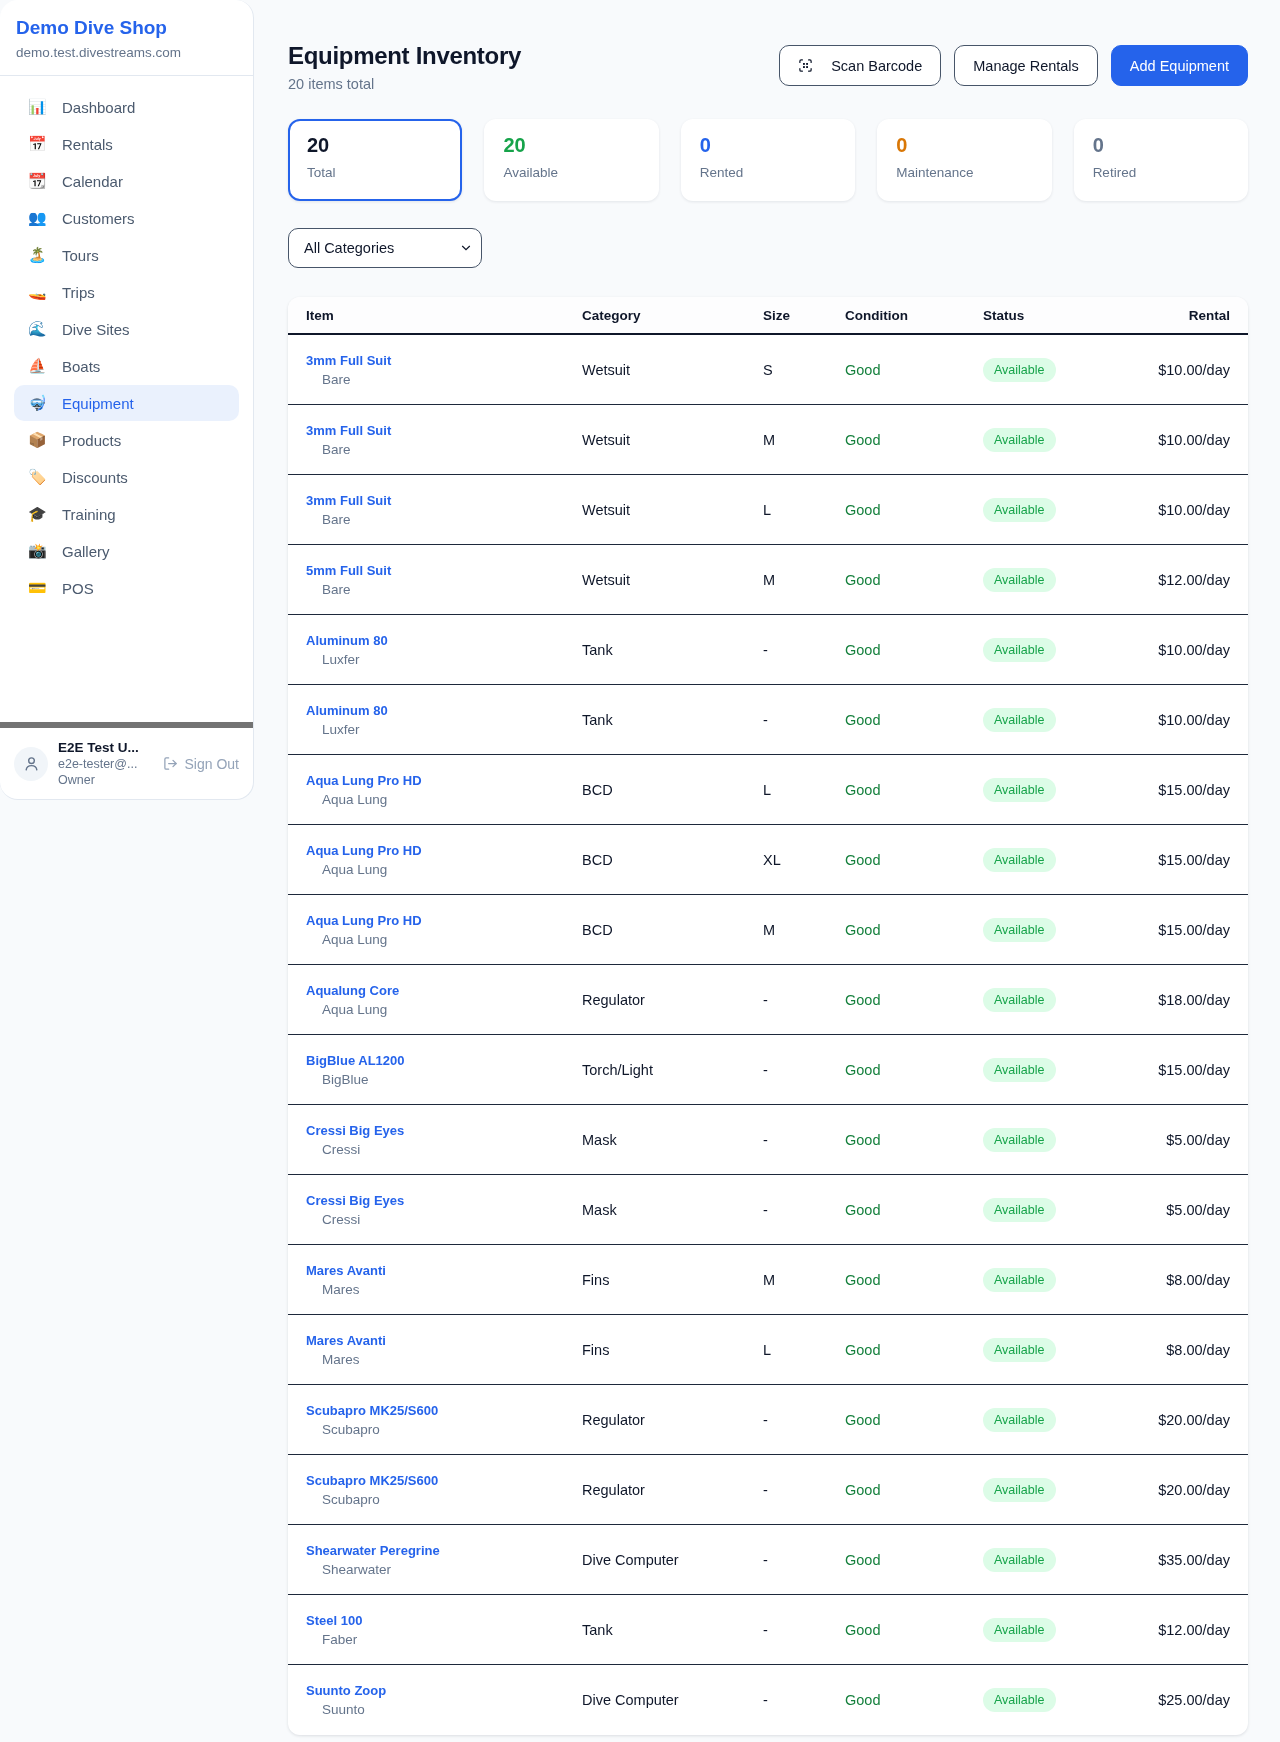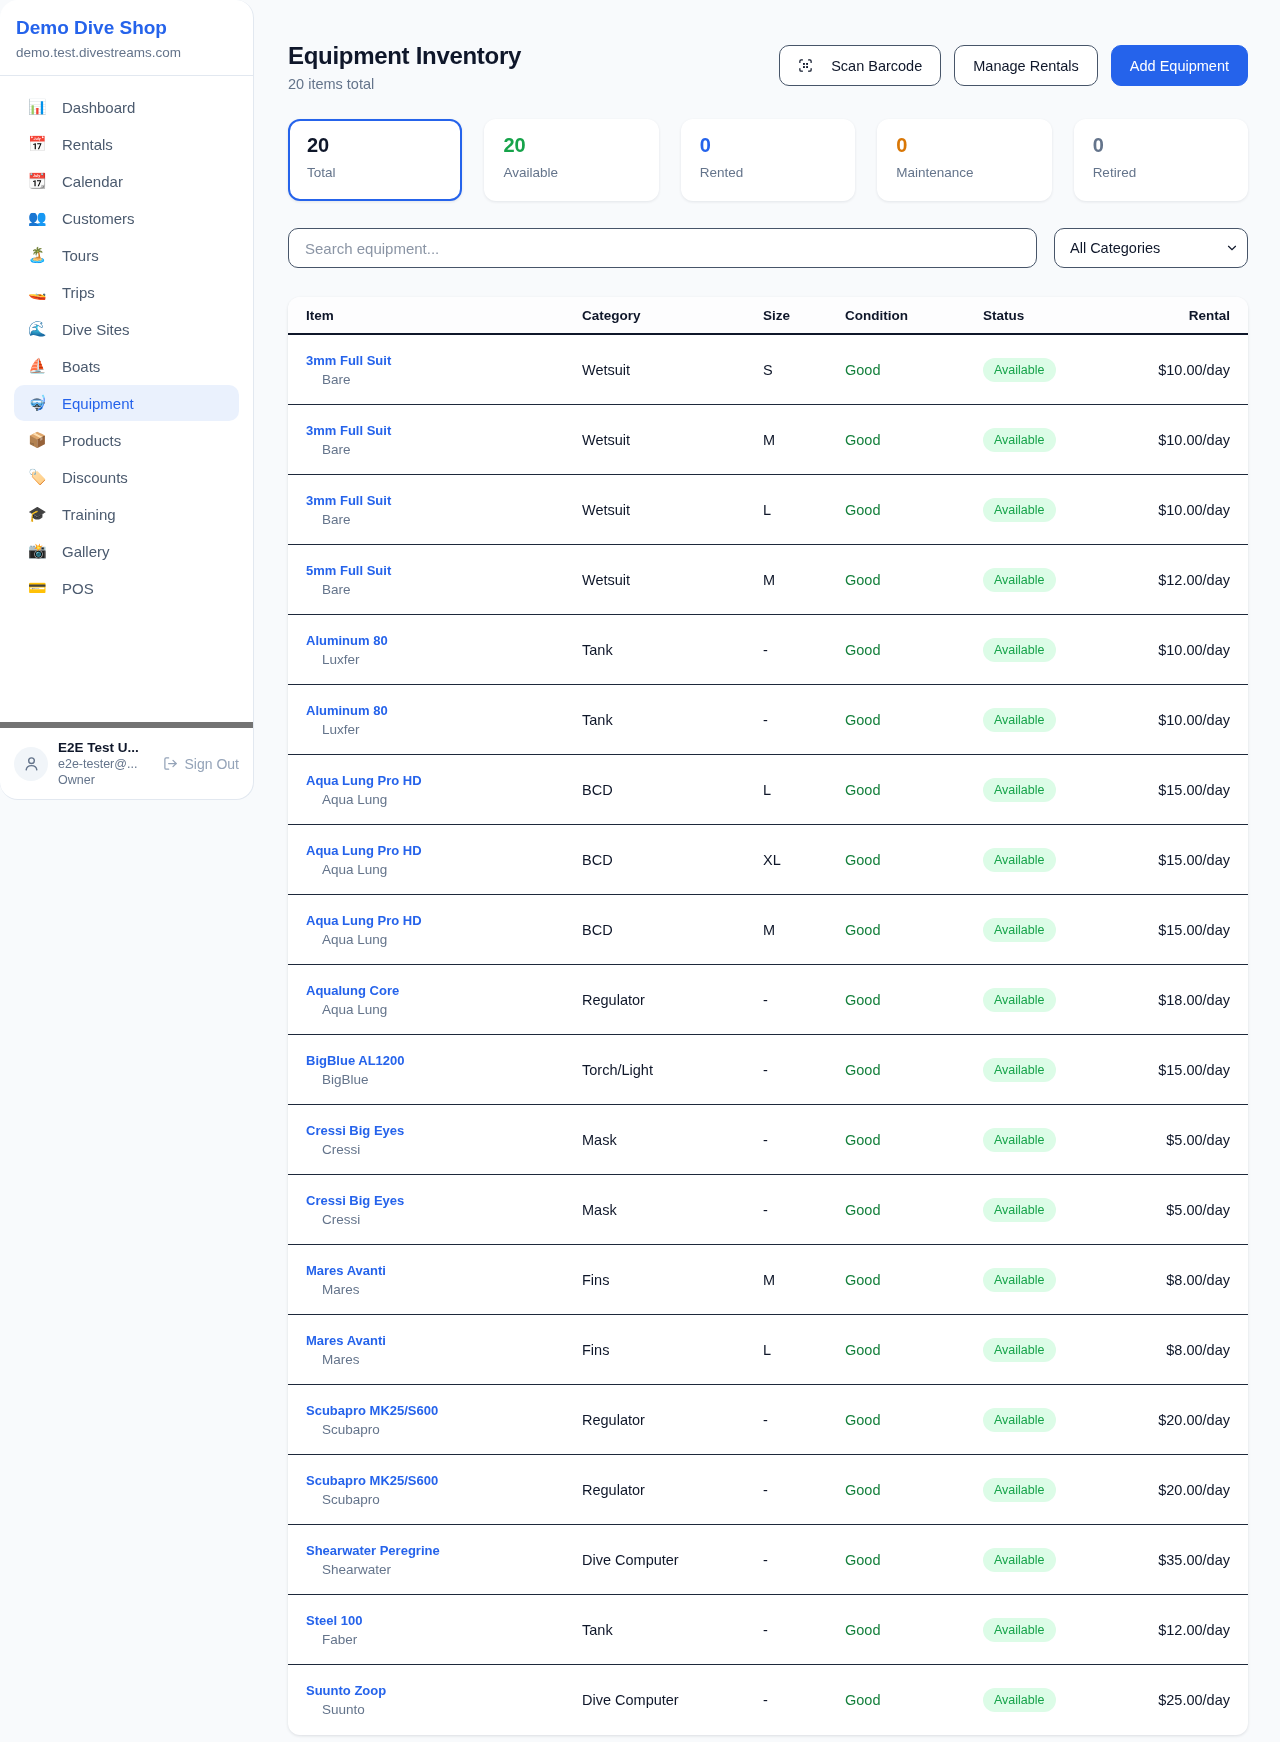--- a/index.html
+++ b/index.html
@@ -249,21 +249,20 @@
         <div class="stat-label">Maintenance</div>
       </div>
 
       <div class="stat-card">
         <div class="stat-value" style="color: rgb(100, 116, 139);">0</div>
         <div class="stat-label">Retired</div>
       </div>
     </div>
 
   <div class="filter-row">
-    <input class="search-input" type="text" placeholder="Search equipment..." style="">
     <div class="select-wrap">
       <select class="category-select">
         <option>All Categories</option>
       </select>
       <svg class="chevron" width="14" height="14" viewBox="0 0 24 24" fill="none" stroke="#0f172a" stroke-width="2" stroke-linecap="round">
           <path d="M6 9l6 6 6-6"></path>
         </svg>
     </div>
   </div>
 

